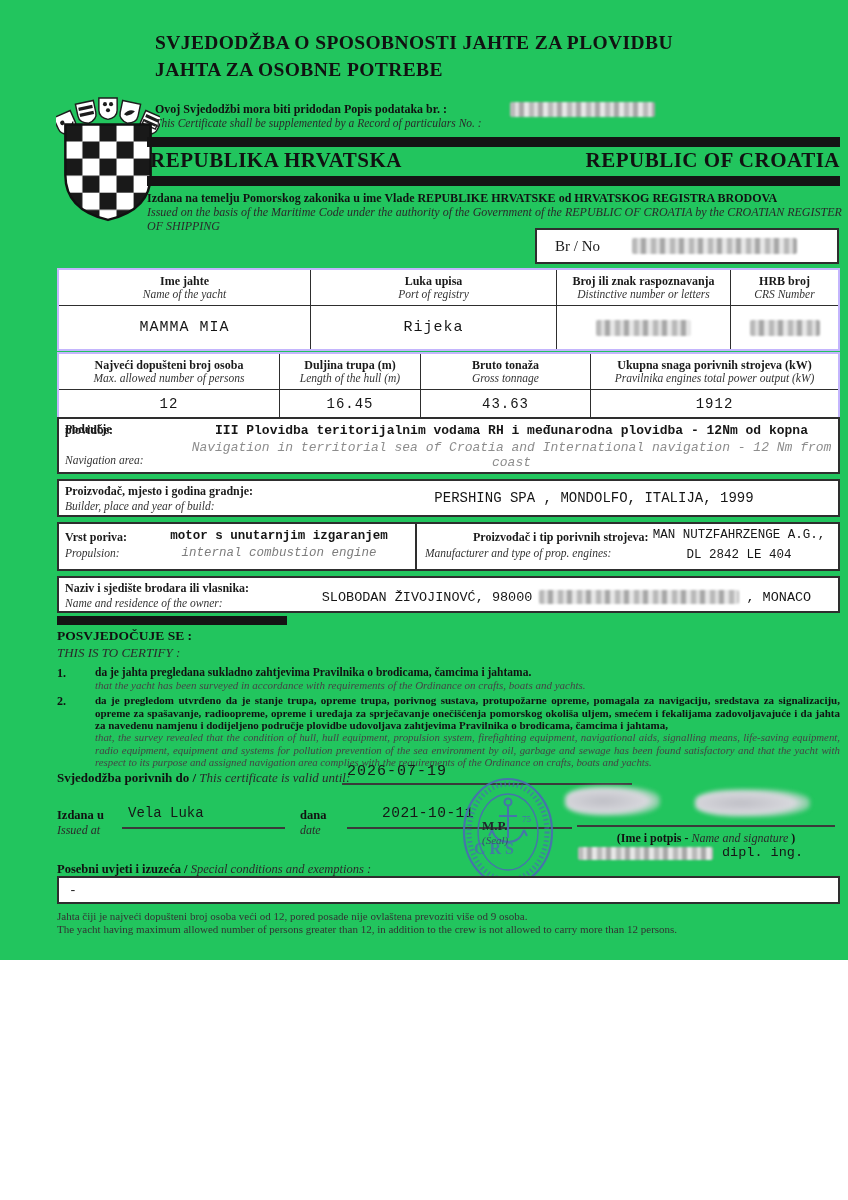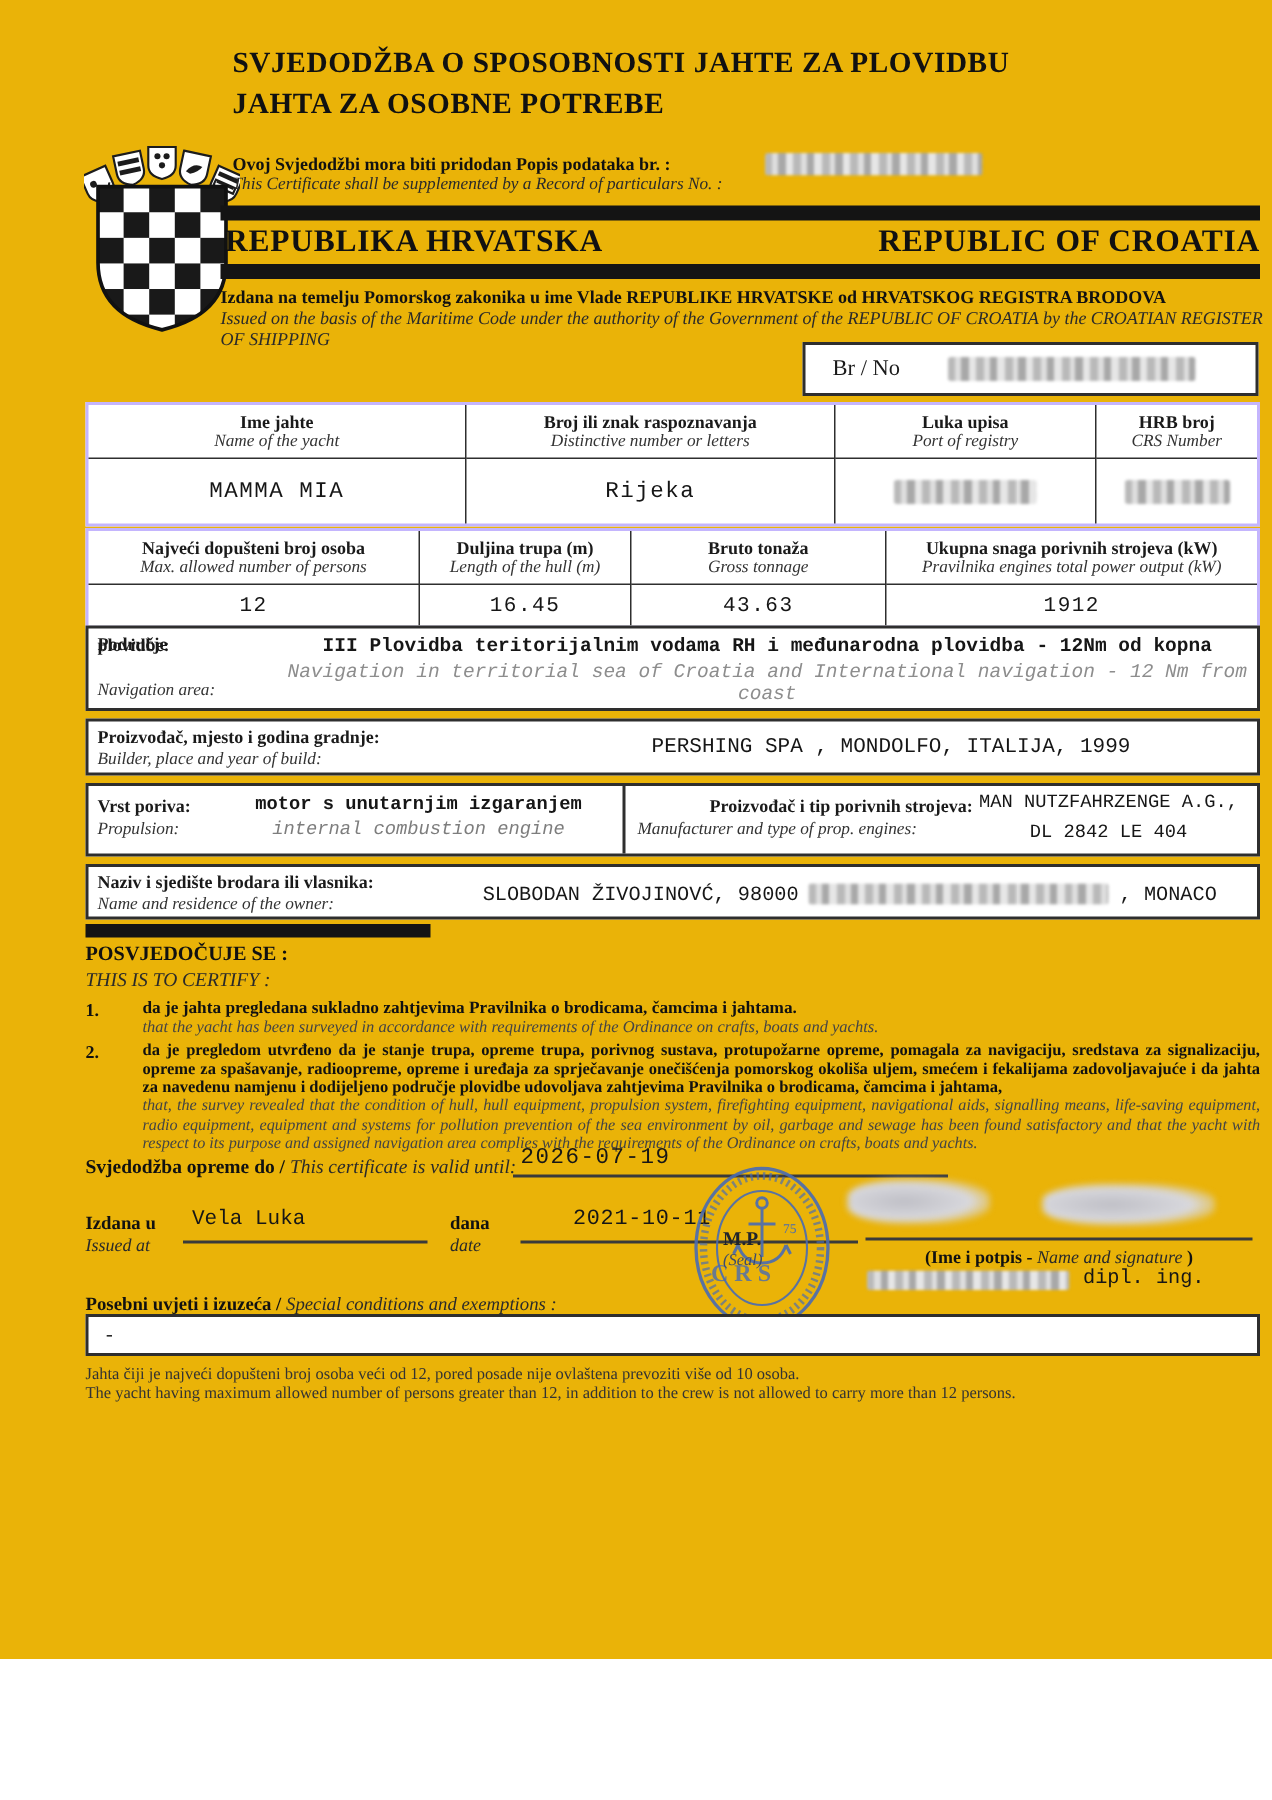--- a/index.html
+++ b/index.html
@@ -1,16 +1,16 @@
 <!DOCTYPE html>
 <html><head>
 <meta charset="utf-8">
 <style>
   html,body{margin:0;padding:0;background:#ffffff;}
-  #page{position:relative;width:848px;height:1106px;background:#eab308;overflow:hidden;
+  #page{position:relative;width:848px;height:960px;background:#22c55e;overflow:hidden;
         font-family:"Liberation Serif",serif;color:#1a1a1a;}
   .abs{position:absolute;}
   .sb{font-family:"Liberation Serif",serif;font-weight:bold;color:#111;}
   .si{font-family:"Liberation Serif",serif;font-style:italic;color:#2a2a2a;}
   .mono{font-family:"Liberation Mono","DejaVu Sans Mono",monospace;color:#161616;}
   .monoI{font-family:"Liberation Mono","DejaVu Sans Mono",monospace;font-style:italic;color:#8d8d8d;}
   .bar{background:#141414;}
   .box{border:2px solid #2e2e2e;box-sizing:border-box;}
   .hline{background:#3a3a3a;height:1.5px;}
   .redact{display:inline-block;border-radius:2px;
@@ -94,26 +94,26 @@
     <span class="abs" style="left:18px;top:8px;font-size:15px;">Br / No</span>
     <span class="abs redact" style="left:95px;top:8px;width:165px;height:16px;"></span>
   </div>
 
   <div class="tbl" style="left:57px;top:268px;width:783px;grid-template-columns:252px 246px 174px auto;grid-template-rows:36px 43px;">
     <div class="hc">
       <span class="hHr">Ime jahte</span>
       <span class="hEn">Name of the yacht</span>
     </div>
     <div class="hc">
+      <span class="hHr">Luka upisa</span>
+      <span class="hEn">Port of registry</span>
+    </div>
+    <div class="hc">
       <span class="hHr">Broj ili znak raspoznavanja</span>
       <span class="hEn">Distinctive number or letters</span>
-    </div>
-    <div class="hc">
-      <span class="hHr">Luka upisa</span>
-      <span class="hEn">Port of registry</span>
     </div>
     <div class="hc last">
       <span class="hHr">HRB broj</span>
       <span class="hEn">CRS Number</span>
     </div>
     <div class="vc mono cell-val">MAMMA MIA</div>
     <div class="vc mono cell-val">Rijeka</div>
     <div class="vc">
         <span class="redact" style="width:95px;height:16px;"></span>
       </div>
@@ -187,21 +187,21 @@
 
   <div class="abs sb" style="left:57px;top:666px;font-size:12px;">1.</div>
   <div class="abs sb" style="left:95px;top:666px;width:745px;font-size:11.5px;line-height:13px;">da je jahta pregledana sukladno zahtjevima Pravilnika o brodicama, čamcima i jahtama.</div>
   <div class="abs si" style="left:95px;top:679px;width:745px;font-size:11px;line-height:13px;color:#444;">that the yacht has been surveyed in accordance with requirements of the Ordinance on crafts, boats and yachts.</div>
 
   <div class="abs sb" style="left:57px;top:694px;font-size:12px;">2.</div>
   <div class="abs sb" style="left:95px;top:694px;width:745px;font-size:11px;line-height:12.6px;text-align:justify;">da je pregledom utvrđeno da je stanje trupa, opreme trupa, porivnog sustava, protupožarne opreme, pomagala za navigaciju, sredstava za signalizaciju, opreme za spašavanje, radioopreme, opreme i uređaja za sprječavanje onečišćenja pomorskog okoliša uljem, smećem i fekalijama zadovoljavajuće i da jahta za navedenu namjenu i dodijeljeno područje plovidbe udovoljava zahtjevima Pravilnika o brodicama, čamcima i jahtama,</div>
   <div class="abs si" style="left:95px;top:731px;width:745px;font-size:10.8px;line-height:12.6px;text-align:justify;color:#444;">that, the survey revealed that the condition of hull, hull equipment, propulsion system, firefighting equipment, navigational aids, signalling means, life-saving equipment, radio equipment, equipment and systems for pollution prevention of the sea environment by oil, garbage and sewage has been found satisfactory and that the yacht with respect to its purpose and assigned navigation area complies with the requirements of the Ordinance on crafts, boats and yachts.</div>
 
   <div class="abs" style="left:57px;top:770px;font-size:13px;white-space:nowrap;">
-    <span class="sb">Svjedodžba opreme do /</span>
+    <span class="sb">Svjedodžba porivnih do /</span>
     <span class="si">This certificate is valid until:</span>
   </div>
   <div class="abs mono" style="left:347px;top:763px;font-size:15px;letter-spacing:1px;">2026-07-19</div>
   <div class="abs hline" style="left:342px;top:783px;width:290px;"></div>
 
   <div class="abs sb" style="left:57px;top:808px;font-size:12.5px;">Izdana u</div>
   <div class="abs si" style="left:57px;top:823px;font-size:12px;">Issued at</div>
   <div class="abs mono" style="left:128px;top:805px;font-size:14px;">Vela Luka</div>
   <div class="abs hline" style="left:122px;top:827px;width:163px;"></div>
   <div class="abs sb" style="left:300px;top:808px;font-size:12.5px;">dana</div>
@@ -239,20 +239,20 @@
   <div class="abs mono" style="left:722px;top:845px;font-size:13.5px;">dipl. ing.</div>
 
   <div class="abs" style="left:57px;top:862px;font-size:12.5px;white-space:nowrap;">
     <span class="sb">Posebni uvjeti i izuzeća /</span>
     <span class="si">Special conditions and exemptions :</span>
   </div>
   <div class="abs box" style="left:57px;top:876px;width:783px;height:28px;background:#fff;">
     <span class="abs mono" style="left:10px;top:5px;font-size:13px;">-</span>
   </div>
 
-  <div class="abs" style="left:57px;top:910px;width:760px;font-size:11px;line-height:13px;color:#333;">Jahta čiji je najveći dopušteni broj osoba veći od 12, pored posade nije ovlaštena prevoziti više od 10 osoba.</div>
+  <div class="abs" style="left:57px;top:910px;width:760px;font-size:11px;line-height:13px;color:#333;">Jahta čiji je najveći dopušteni broj osoba veći od 12, pored posade nije ovlaštena prevoziti više od 9 osoba.</div>
   <div class="abs" style="left:57px;top:923px;width:770px;font-size:11px;line-height:13px;color:#333;">The yacht having maximum allowed number of persons greater than 12, in addition to the crew is not allowed to carry more than 12 persons.</div>
 
   <div class="abs" style="left:95px;top:1170px;font-size:10px;color:#555;font-family:'Liberation Sans',sans-serif;">QF - PCH - 62 (285hSPJ-SPJ)</div>
   <div class="abs" style="left:0;top:1170px;width:848px;text-align:center;font-size:10px;color:#555;font-family:'Liberation Sans',sans-serif;">1/2</div>
   <div class="abs" style="left:720px;top:1170px;font-size:10px;color:#555;font-family:'Liberation Sans',sans-serif;">2020-03</div>
 
 </div>
 
 </body></html>

